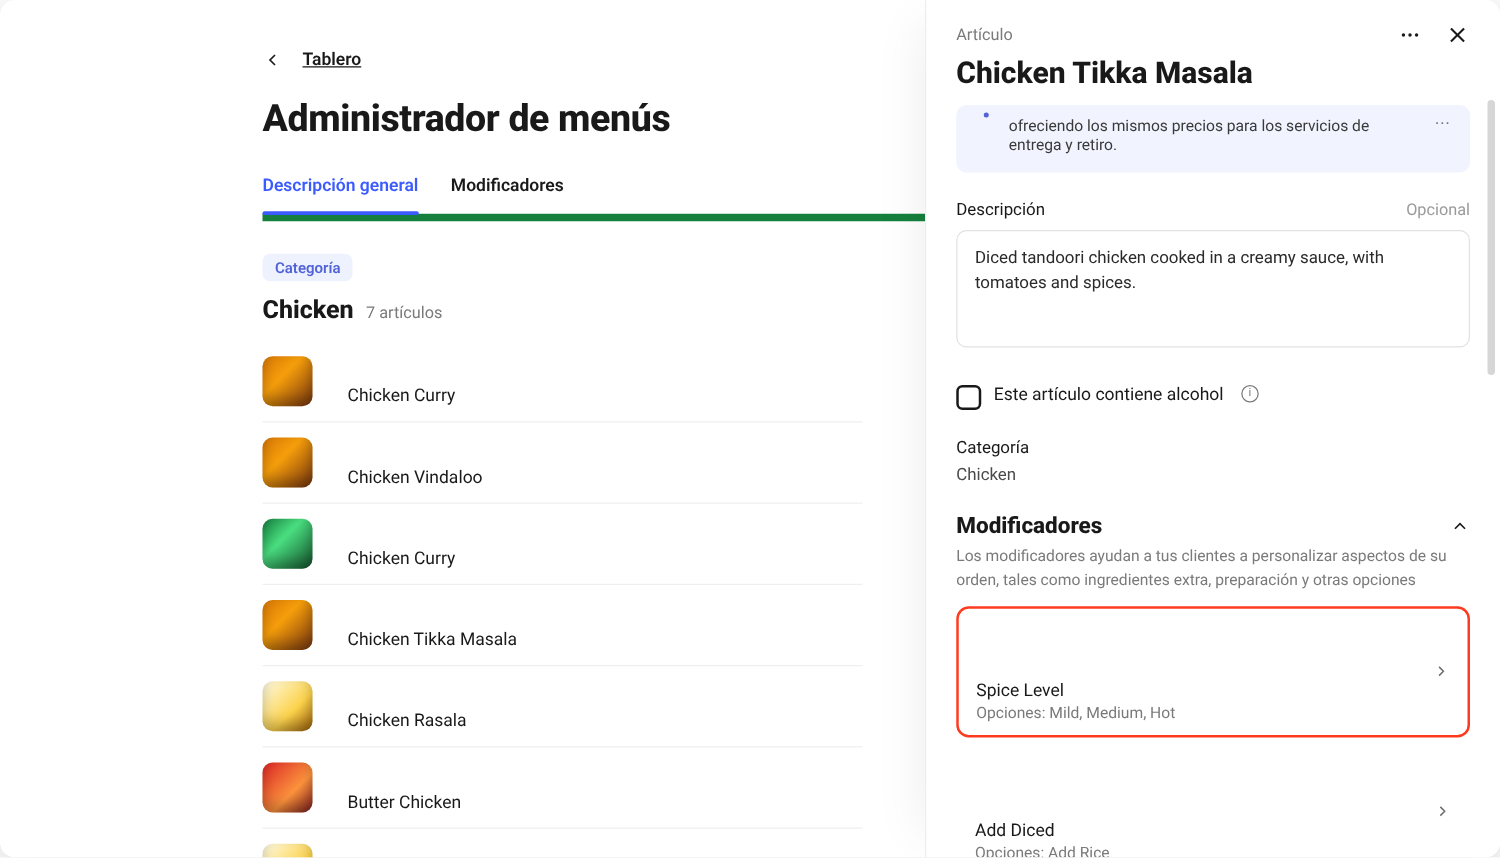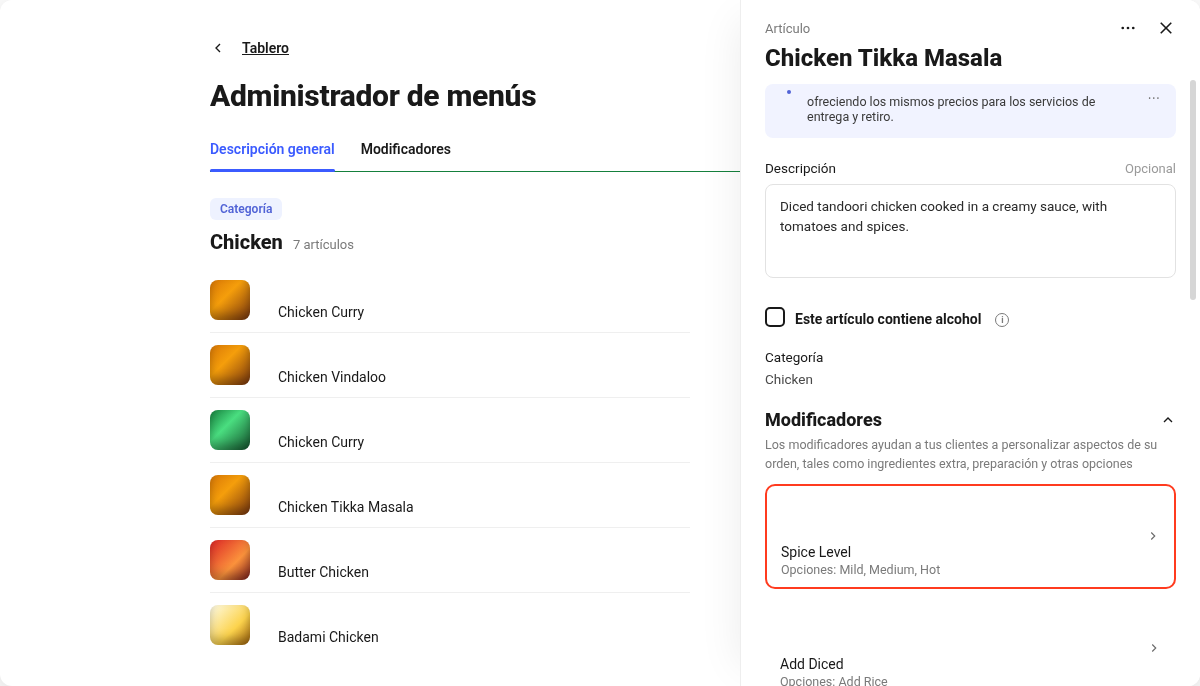--- a/index.html
+++ b/index.html
@@ -34,21 +34,21 @@
   .breadcrumb .chev {
     width: 16px; height: 16px; stroke: #191919; stroke-width: 2; fill: none;
   }
   .breadcrumb a {
     color: #191919; font-weight: 600; text-decoration: underline; font-size: 14px;
   }
   h1.page-title {
     font-size: 30px; font-weight: 800; letter-spacing: -.3px; margin-bottom: 18px;
   }
   .tabs {
-    display: flex; gap: 26px; border-bottom: 1px solid #15803d; width: 100%;
+    display: flex; gap: 26px; border-bottom: 6px solid #15803d; width: 100%;
   }
   .tab {
     padding: 10px 0 14px 0; font-weight: 600; color: #191919; cursor: pointer; position: relative;
   }
   .tab.active { color: #3b5bff; }
   .tab.active::after {
     content: ""; position: absolute; left: 0; right: 0; bottom: -1px; height: 3px; background: #3b5bff; border-radius: 2px;
   }
 
   .content { padding-top: 26px; width: 480px; }
@@ -115,21 +115,21 @@
 
   .field-row { display: flex; justify-content: space-between; align-items: center; margin-bottom: 8px; }
   .field-label { font-size: 13.5px; color: #191919; }
   .optional { font-size: 13px; color: #9a9a9a; }
   .textarea {
     width: 100%; min-height: 94px; border: 1px solid #e2e2e2; border-radius: 8px;
     padding: 12px 14px; font-size: 13.5px; color: #2a2a2a; line-height: 1.45; resize: none;
     font-family: inherit;
   }
 
-  .check-row { display: flex; align-items: flex-end; gap: 10px; margin: 26px 0 22px 0; font-weight: bold; }
+  .check-row { display: flex; align-items: flex-start; gap: 10px; margin: 26px 0 22px 0; }
   .checkbox {
     width: 20px; height: 20px; border: 2px solid #191919; border-radius: 5px; background: #fff;
   }
   .check-row .info-dot {
     width: 14px; height: 14px; border-radius: 50%; border: 1.5px solid #7a7a7a; margin-left: 4px;
     display: flex; align-items: center; justify-content: center; font-size: 9px; color: #7a7a7a;
   }
 
   .static-field { margin-bottom: 22px; }
   .static-field .k { font-size: 13.5px; color: #191919; margin-bottom: 6px; display: block; }
@@ -189,20 +189,24 @@
         <div class="thumb"></div>
         <span class="item-name">Chicken Vindaloo</span>
       </div>
       <div class="item-row">
         <div class="thumb green"></div>
         <span class="item-name">Chicken Curry</span>
       </div>
       <div class="item-row">
         <div class="thumb"></div>
         <span class="item-name">Chicken Tikka Masala</span>
+      </div>
+      <div class="item-row">
+        <div class="thumb cream"></div>
+        <span class="item-name">Chicken Rasala</span>
       </div>
       <div class="item-row">
         <div class="thumb red"></div>
         <span class="item-name">Butter Chicken</span>
       </div>
       <div class="item-row">
         <div class="thumb cream"></div>
         <span class="item-name">Badami Chicken</span>
       </div>
 

